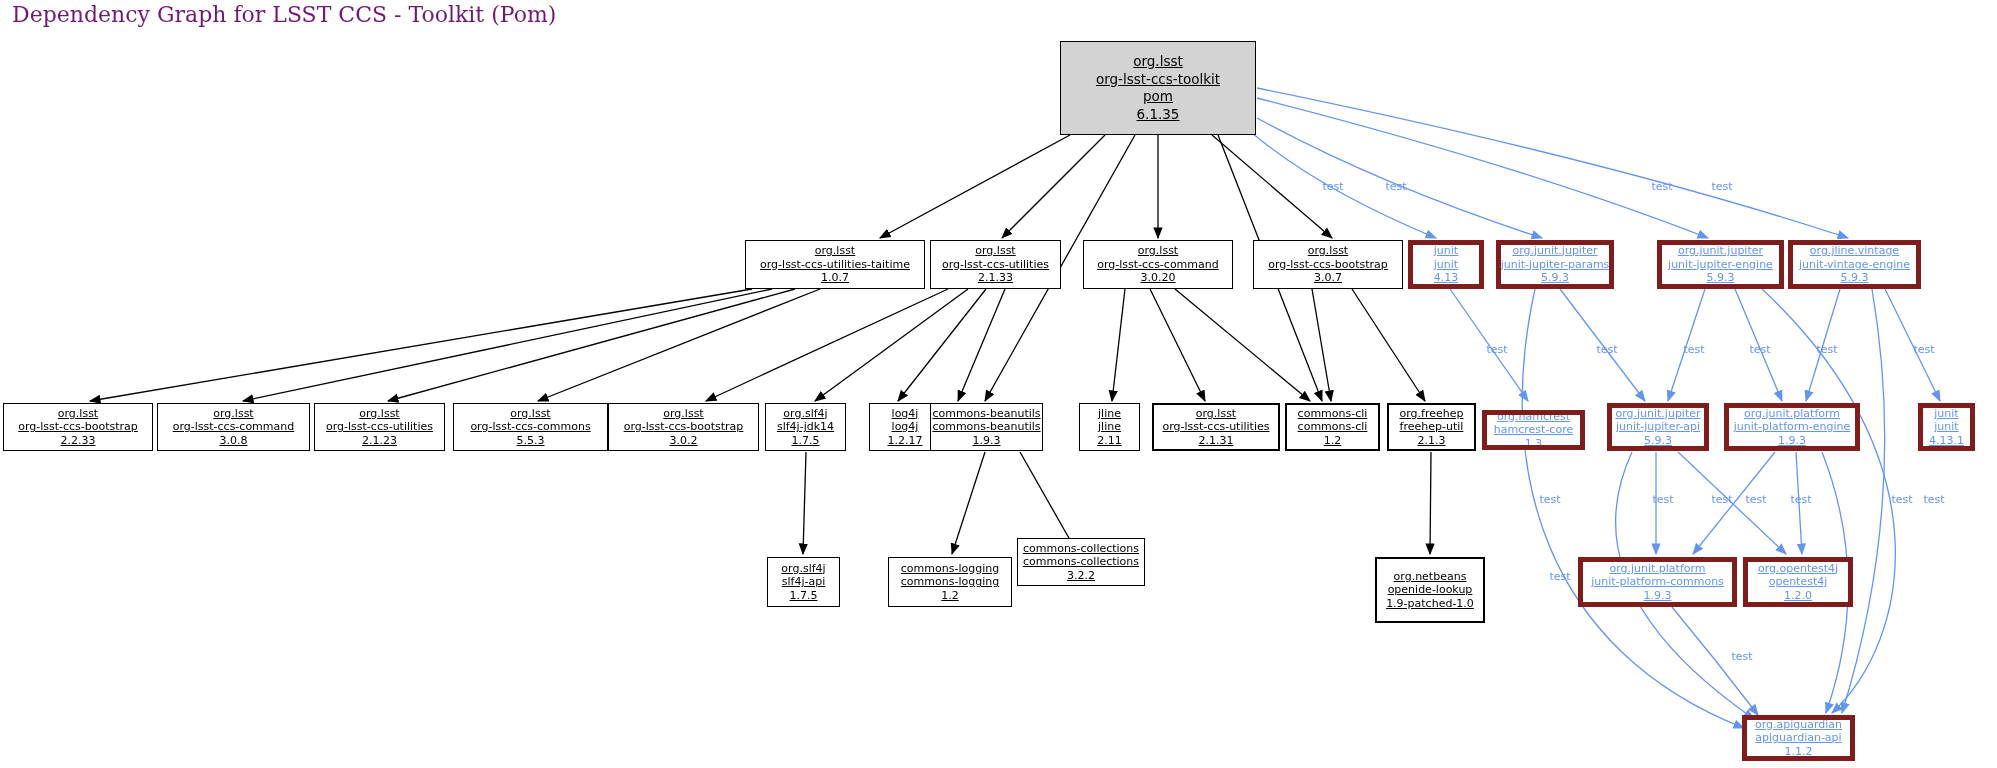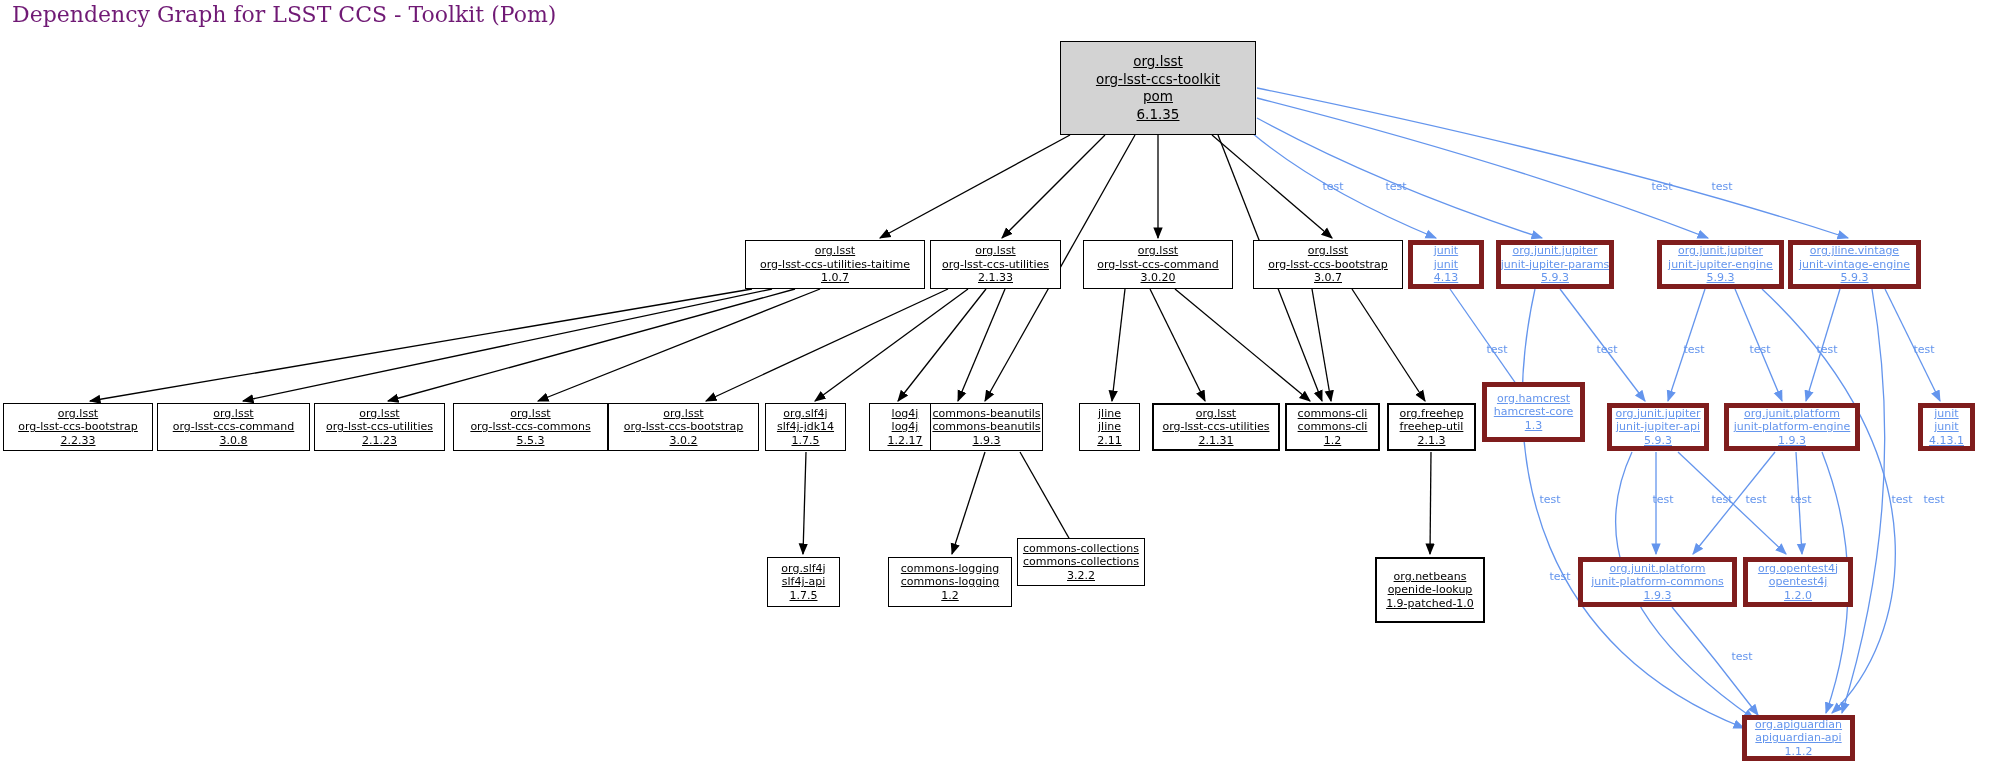--- a/index.html
+++ b/index.html
@@ -200,21 +200,21 @@
     <div class="node compile bold" style="left: 1285px; top: 403px; width: 95px; height: 48px;">
       <span>commons-cli</span>
       <span>commons-cli</span>
       <span>1.2</span>
     </div>
     <div class="node compile bold" style="left: 1387px; top: 403px; width: 89px; height: 48px;">
       <span>org.freehep</span>
       <span>freehep-util</span>
       <span>2.1.3</span>
     </div>
-    <div class="node test" style="left: 1482px; top: 382px; width: 103px; height: 60px;">
+    <div class="node test" style="left: 1482px; top: 410px; width: 103px; height: 40px;">
       <span>org.hamcrest</span>
       <span>hamcrest-core</span>
       <span>1.3</span>
     </div>
     <div class="node test" style="left: 1607px; top: 403px; width: 102px; height: 48px;">
       <span>org.junit.jupiter</span>
       <span>junit-jupiter-api</span>
       <span>5.9.3</span>
     </div>
     <div class="node test" style="left: 1724px; top: 403px; width: 136px; height: 48px;">

